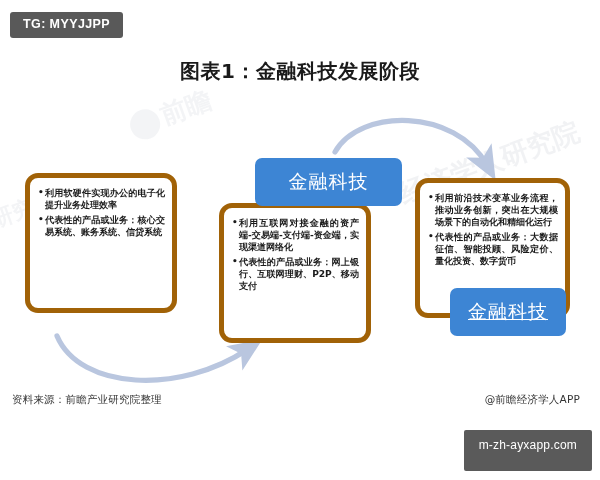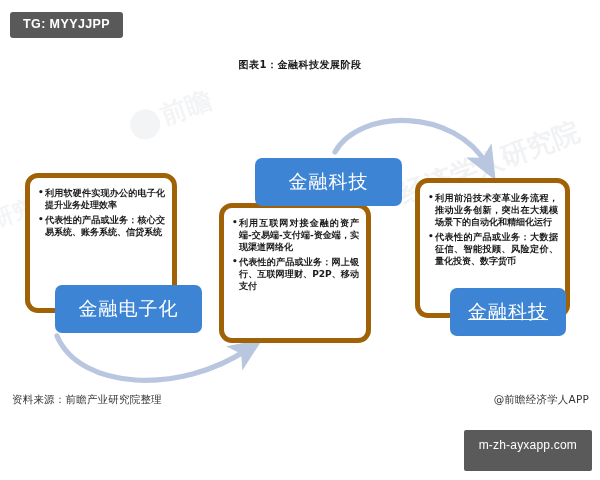--- a/index.html
+++ b/index.html
@@ -89,21 +89,21 @@
   }
 
   
   #chart-title {
     position: absolute;
     left: 0;
     top: 58px;
     width: 600px;
     text-align: center;
     font-family: "DejaVu Sans", "Liberation Sans", sans-serif;
-    font-size: 10px;
+    font-size: 20px;
     font-weight: bold;
     color: #1a1a1a;
     letter-spacing: 0.5px;
   }
 
   
   #arrows {
     position: absolute;
     left: 0; top: 0;
     width: 600px; height: 480px;
@@ -172,21 +172,21 @@
     position: absolute;
     left: 12px;
     bottom: 73px;
     font-family: "DejaVu Sans", "Liberation Sans", sans-serif;
     font-size: 10.5px;
     color: #333333;
     letter-spacing: 0.2px;
   }
   #attribution {
     position: absolute;
-    right: 11px;
+    right: 20px;
     bottom: 73px;
     font-family: "DejaVu Sans", "Liberation Sans", sans-serif;
     font-size: 10.5px;
     color: #333333;
     letter-spacing: 0.2px;
   }
 </style>
 </head>
 <body>
 
@@ -226,21 +226,20 @@
     </ul>
   </div>
 
   <div class="stage-card" id="card-3">
     <ul class="bullets">
       <li>利用前沿技术变革业务流程，推动业务创新，突出在大规模场景下的自动化和精细化运行</li>
       <li>代表性的产品或业务：大数据征信、智能投顾、风险定价、量化投资、数字货币</li>
     </ul>
   </div>
 
-  <div class="stage-label" id="label-1">金融电子化</div>
   <div class="stage-label" id="label-2">金融科技</div>
   <div class="stage-label" id="label-3">金融科技</div>
 
   <div id="source-note">资料来源：前瞻产业研究院整理</div>
   <div id="attribution">@前瞻经济学人APP</div>
 
   <div id="site-badge">m-zh-ayxapp.com</div>
 
 </div>
 

